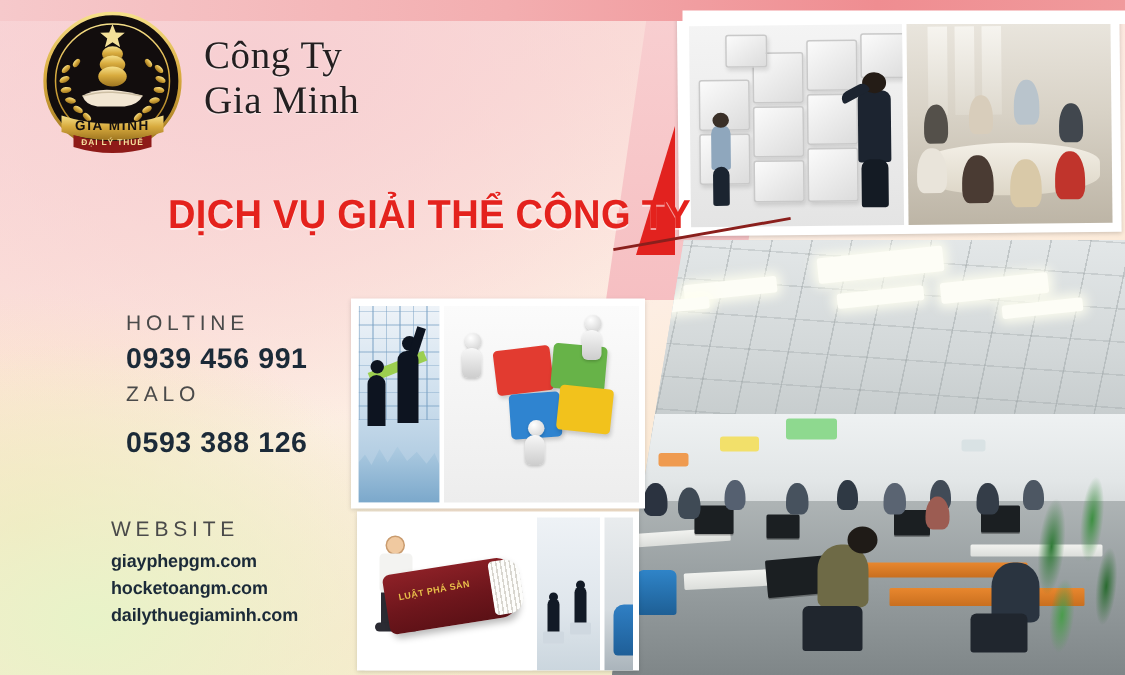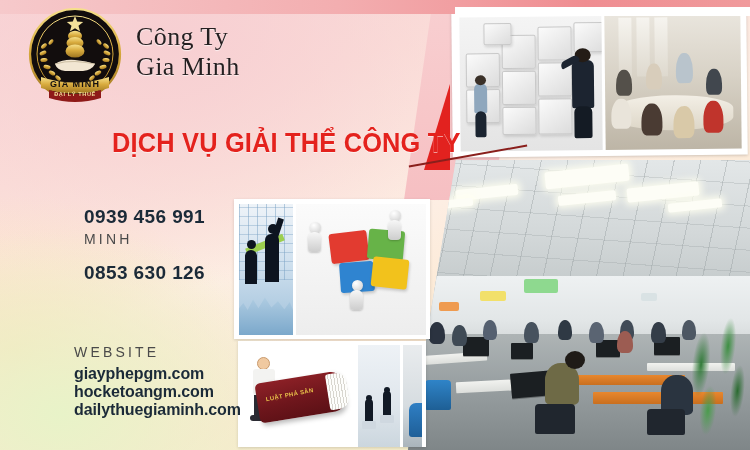--- a/index.html
+++ b/index.html
@@ -76,21 +76,21 @@
     line-height:20px; margin-bottom:3px;
   }
   .num {
     font-size:19px; font-weight:bold; color:#1b2a38; letter-spacing:0.4px;
     line-height:23px; margin-bottom:1px;
   }
   .gap { height:9px; }
 
   .websites { position:absolute; left:74px; top:342px; z-index:8; }
   .web-url {
-    font-size:16px; font-weight:bold; color:#1b2a38; line-height:18px;
+    font-size:12px; font-weight:bold; color:#1b2a38; line-height:18px;
     letter-spacing:-0.1px;
   }
 
   
   .office-photo {
     position:absolute; left:408px; top:160px; width:342px; height:290px;
     z-index:4; overflow:hidden;
     clip-path:polygon(14% 0%, 100% 0%, 100% 100%, 0% 100%);
     background:linear-gradient(180deg,#d8dcdd 0%, #cdd3d4 34%, #b9bfc0 60%, #8e9597 100%);
   }
@@ -357,24 +357,25 @@
   </div>
 
   <div class="company-name">
     <div>Công Ty</div>
     <div>Gia Minh</div>
   </div>
 
   <div class="headline">DỊCH VỤ GIẢI THỂ CÔNG TY</div>
 
   <div class="contact">
+    <div class="lbl">HOLTINE</div>
     <div class="num">0939 456 991</div>
-    <div class="lbl">MINH</div>
+    <div class="lbl">ZALO</div>
     <div class="gap"></div>
-    <div class="num">0853 630 126</div>
+    <div class="num">0593 388 126</div>
   </div>
 
   <div class="websites">
     <div class="lbl">WEBSITE</div>
     <div class="web-url">giayphepgm.com</div>
     <div class="web-url">hocketoangm.com</div>
     <div class="web-url">dailythuegiaminh.com</div>
   </div>
 
   <div class="office-photo">

